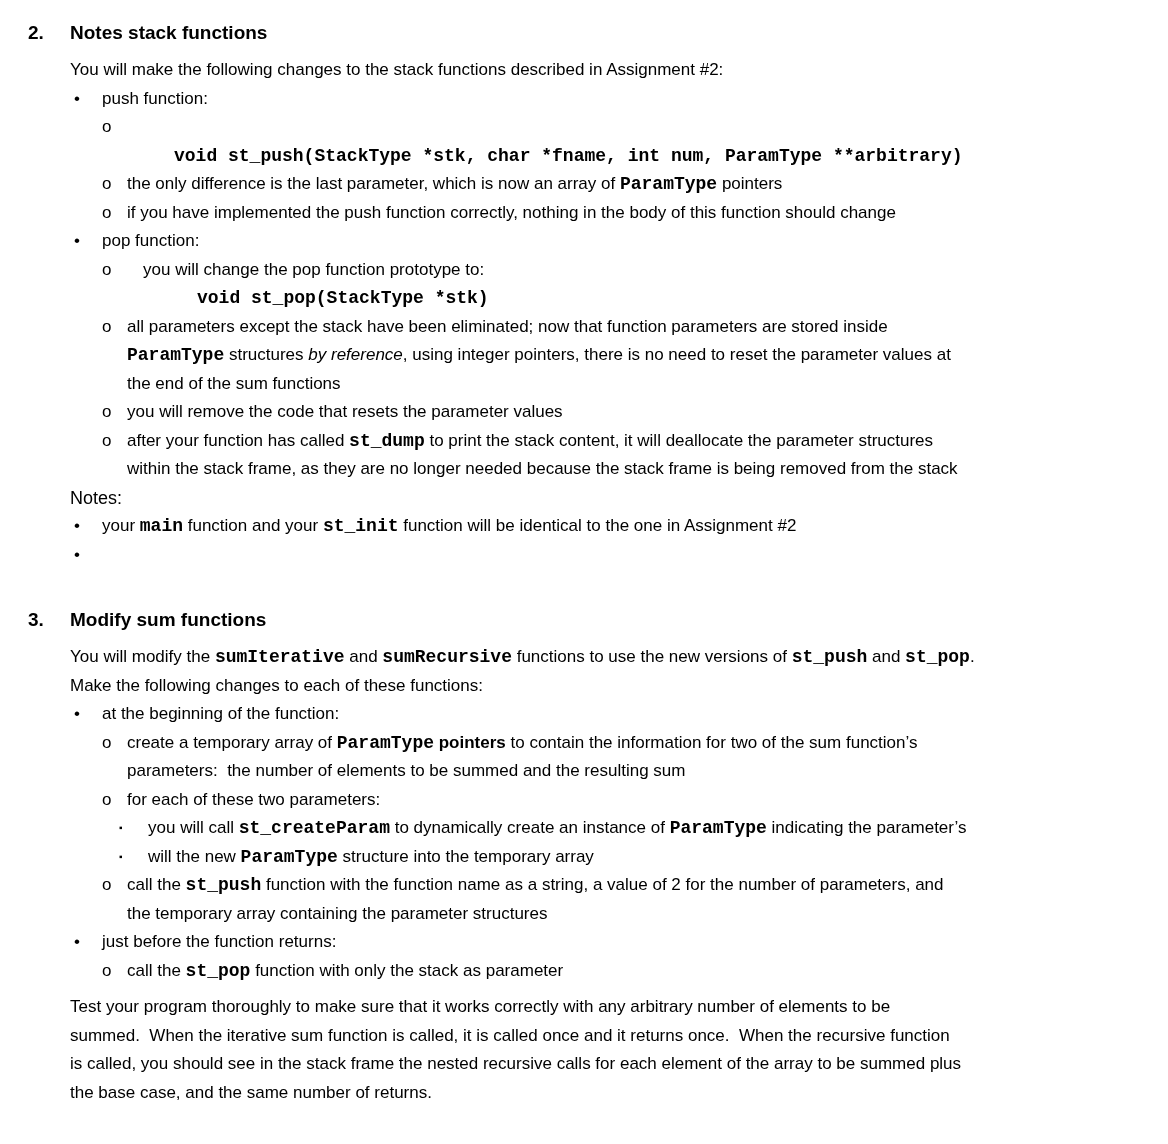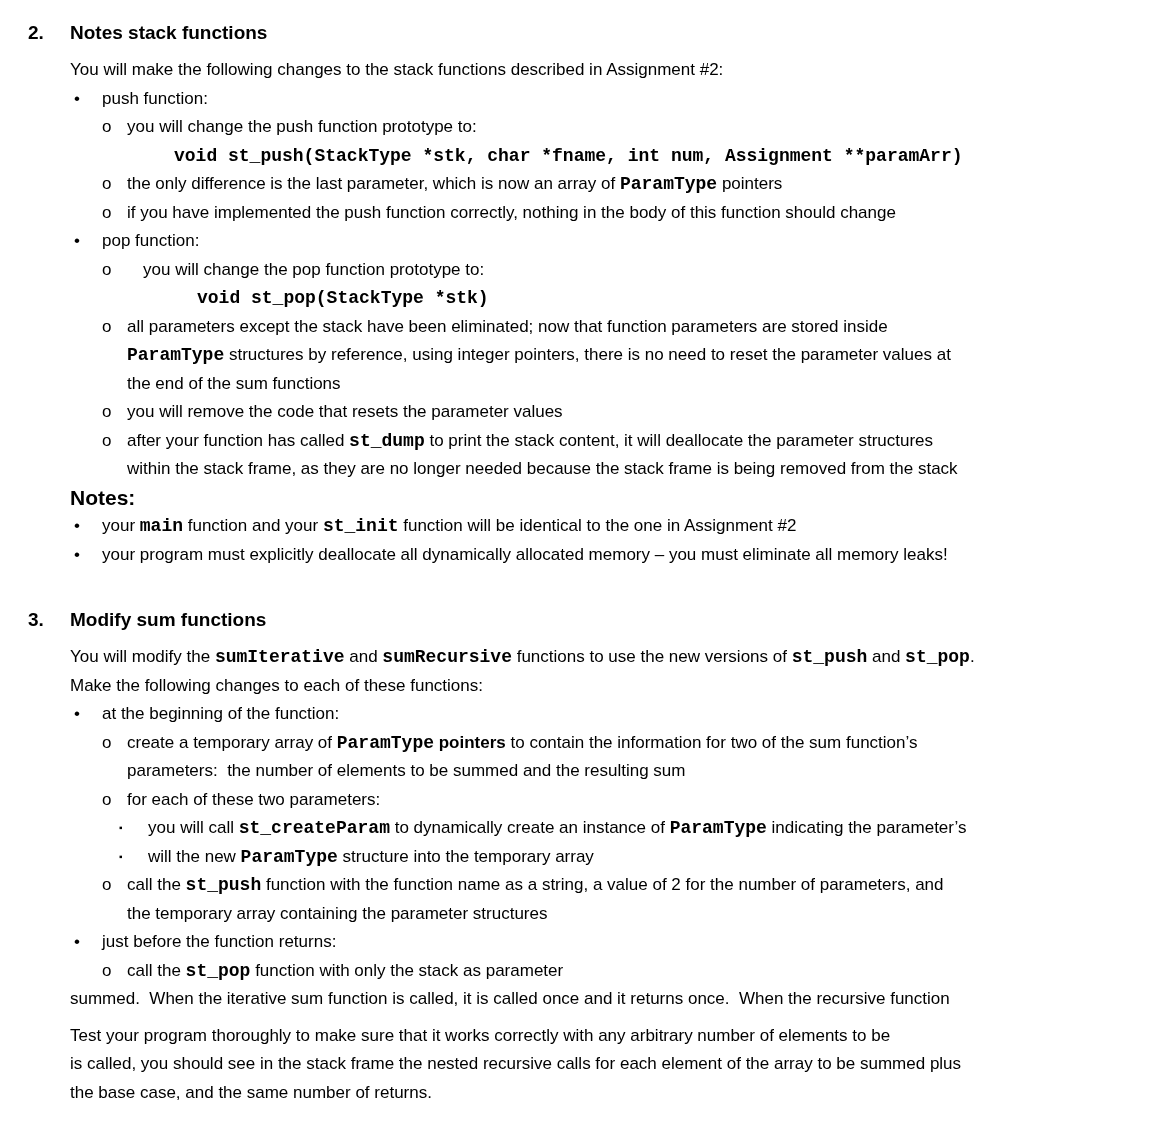--- a/index.html
+++ b/index.html
@@ -38,21 +38,21 @@
   }
   .blk-h .num {
     position: absolute;
     left: 0;
     top: 0;
   }
   .mt { margin-top: 36px; }
   .gap { margin-top: 8px; }
   
   .blk-p, .blk-notes { padding-left: 42px; }
-  .blk-notes { font-weight: 700; font-size: 21px; }
+  .blk-notes { font-weight: 400; font-size: 18px; }
   
   .blk-li1   { padding-left: 74px;  }
   .blk-li2   { padding-left: 99px;  }
   .blk-li2w  { padding-left: 115px; }
   .blk-li3   { padding-left: 120px; }
   .blk-cont2 { padding-left: 99px;  }
   .blk-cont3 { padding-left: 120px; }
   
   .blk-c1 { padding-left: 146px; }
   .blk-c2 { padding-left: 169px; }
@@ -65,55 +65,55 @@
   .marker-l1 { left: 46px; }
   .marker-l2 { left: 74px; }
   .marker-l3 { left: 91px; font-size: 10px; top: 0px; }
   
   .seg-m {
     font-family: "Liberation Mono", "DejaVu Sans Mono", monospace;
     font-weight: 700;
     font-size: 18px;
   }
   .seg-b { font-weight: 700; }
-  .seg-i { }
+  .seg-i { font-style: italic; }
 </style>
 </head>
 <body>
 
 <div class="page" id="doc">
     <div class="line blk-h"><span class="num">2.</span><span class="seg">Notes stack functions</span></div>
     <div class="line blk-p"><span class="seg">You will make the following changes to the stack functions described in Assignment #2:</span></div>
     <div class="line blk-li1"><span class="marker marker-l1">•</span><span class="seg">push function:</span></div>
-    <div class="line blk-li2"><span class="marker marker-l2">o</span><span class="seg">you will change the push function prototype to:</span></div>
-    <div class="line blk-c1"><span class="seg seg-m">void st_push(StackType *stk, char *fname, int num, Assignment **paramArr)</span></div>
+    <div class="line blk-li2"><span class="marker marker-l2">o</span></div>
+    <div class="line blk-c1"><span class="seg seg-m">void st_push(StackType *stk, char *fname, int num, ParamType **arbitrary)</span></div>
     <div class="line blk-li2"><span class="marker marker-l2">o</span><span class="seg">the only difference is the last parameter, which is now an array of </span><span class="seg seg-m">ParamType</span><span class="seg"> pointers</span></div>
     <div class="line blk-li2"><span class="marker marker-l2">o</span><span class="seg">if you have implemented the push function correctly, nothing in the body of this function should change</span></div>
     <div class="line blk-li1"><span class="marker marker-l1">•</span><span class="seg">pop function:</span></div>
     <div class="line blk-li2w"><span class="marker marker-l2">o</span><span class="seg">you will change the pop function prototype to:</span></div>
     <div class="line blk-c2"><span class="seg seg-m">void st_pop(StackType *stk)</span></div>
     <div class="line blk-li2"><span class="marker marker-l2">o</span><span class="seg">all parameters except the stack have been eliminated; now that function parameters are stored inside</span></div>
     <div class="line blk-cont2"><span class="seg seg-m">ParamType</span><span class="seg"> structures </span><span class="seg seg-i">by reference</span><span class="seg">, using integer pointers, there is no need to reset the parameter values at</span></div>
     <div class="line blk-cont2"><span class="seg">the end of the sum functions</span></div>
     <div class="line blk-li2"><span class="marker marker-l2">o</span><span class="seg">you will remove the code that resets the parameter values</span></div>
     <div class="line blk-li2"><span class="marker marker-l2">o</span><span class="seg">after your function has called </span><span class="seg seg-m">st_dump</span><span class="seg"> to print the stack content, it will deallocate the parameter structures</span></div>
     <div class="line blk-cont2"><span class="seg">within the stack frame, as they are no longer needed because the stack frame is being removed from the stack</span></div>
     <div class="line blk-notes"><span class="seg">Notes:</span></div>
     <div class="line blk-li1"><span class="marker marker-l1">•</span><span class="seg">your </span><span class="seg seg-m">main</span><span class="seg"> function and your </span><span class="seg seg-m">st_init</span><span class="seg"> function will be identical to the one in Assignment #2</span></div>
-    <div class="line blk-li1"><span class="marker marker-l1">•</span><span class="seg">your program must explicitly deallocate all dynamically allocated memory – you must eliminate all memory leaks!</span></div>
+    <div class="line blk-li1"><span class="marker marker-l1">•</span></div>
     <div class="line blk-h mt"><span class="num">3.</span><span class="seg">Modify sum functions</span></div>
     <div class="line blk-p"><span class="seg">You will modify the </span><span class="seg seg-m">sumIterative</span><span class="seg"> and </span><span class="seg seg-m">sumRecursive</span><span class="seg"> functions to use the new versions of </span><span class="seg seg-m">st_push</span><span class="seg"> and </span><span class="seg seg-m">st_pop</span><span class="seg">.</span></div>
     <div class="line blk-p"><span class="seg">Make the following changes to each of these functions:</span></div>
     <div class="line blk-li1"><span class="marker marker-l1">•</span><span class="seg">at the beginning of the function:</span></div>
     <div class="line blk-li2"><span class="marker marker-l2">o</span><span class="seg">create a temporary array of </span><span class="seg seg-m">ParamType</span><span class="seg"> </span><span class="seg seg-b">pointers</span><span class="seg"> to contain the information for two of the sum function’s</span></div>
     <div class="line blk-cont2"><span class="seg">parameters:  the number of elements to be summed and the resulting sum</span></div>
     <div class="line blk-li2"><span class="marker marker-l2">o</span><span class="seg">for each of these two parameters:</span></div>
     <div class="line blk-li3"><span class="marker marker-l3">▪</span><span class="seg">you will call </span><span class="seg seg-m">st_createParam</span><span class="seg"> to dynamically create an instance of </span><span class="seg seg-m">ParamType</span><span class="seg"> indicating the parameter’s</span></div>
     <div class="line blk-li3"><span class="marker marker-l3">▪</span><span class="seg">will the new </span><span class="seg seg-m">ParamType</span><span class="seg"> structure into the temporary array</span></div>
     <div class="line blk-li2"><span class="marker marker-l2">o</span><span class="seg">call the </span><span class="seg seg-m">st_push</span><span class="seg"> function with the function name as a string, a value of 2 for the number of parameters, and</span></div>
     <div class="line blk-cont2"><span class="seg">the temporary array containing the parameter structures</span></div>
     <div class="line blk-li1"><span class="marker marker-l1">•</span><span class="seg">just before the function returns:</span></div>
     <div class="line blk-li2"><span class="marker marker-l2">o</span><span class="seg">call the </span><span class="seg seg-m">st_pop</span><span class="seg"> function with only the stack as parameter</span></div>
+    <div class="line blk-p gap"><span class="seg">Test your program thoroughly to make sure that it works correctly with any arbitrary number of elements to be</span></div>
     <div class="line blk-p"><span class="seg">summed.  When the iterative sum function is called, it is called once and it returns once.  When the recursive function</span></div>
-    <div class="line blk-p gap"><span class="seg">Test your program thoroughly to make sure that it works correctly with any arbitrary number of elements to be</span></div>
     <div class="line blk-p"><span class="seg">is called, you should see in the stack frame the nested recursive calls for each element of the array to be summed plus</span></div>
     <div class="line blk-p"><span class="seg">the base case, and the same number of returns.</span></div>
   </div>
 
 </body></html>

